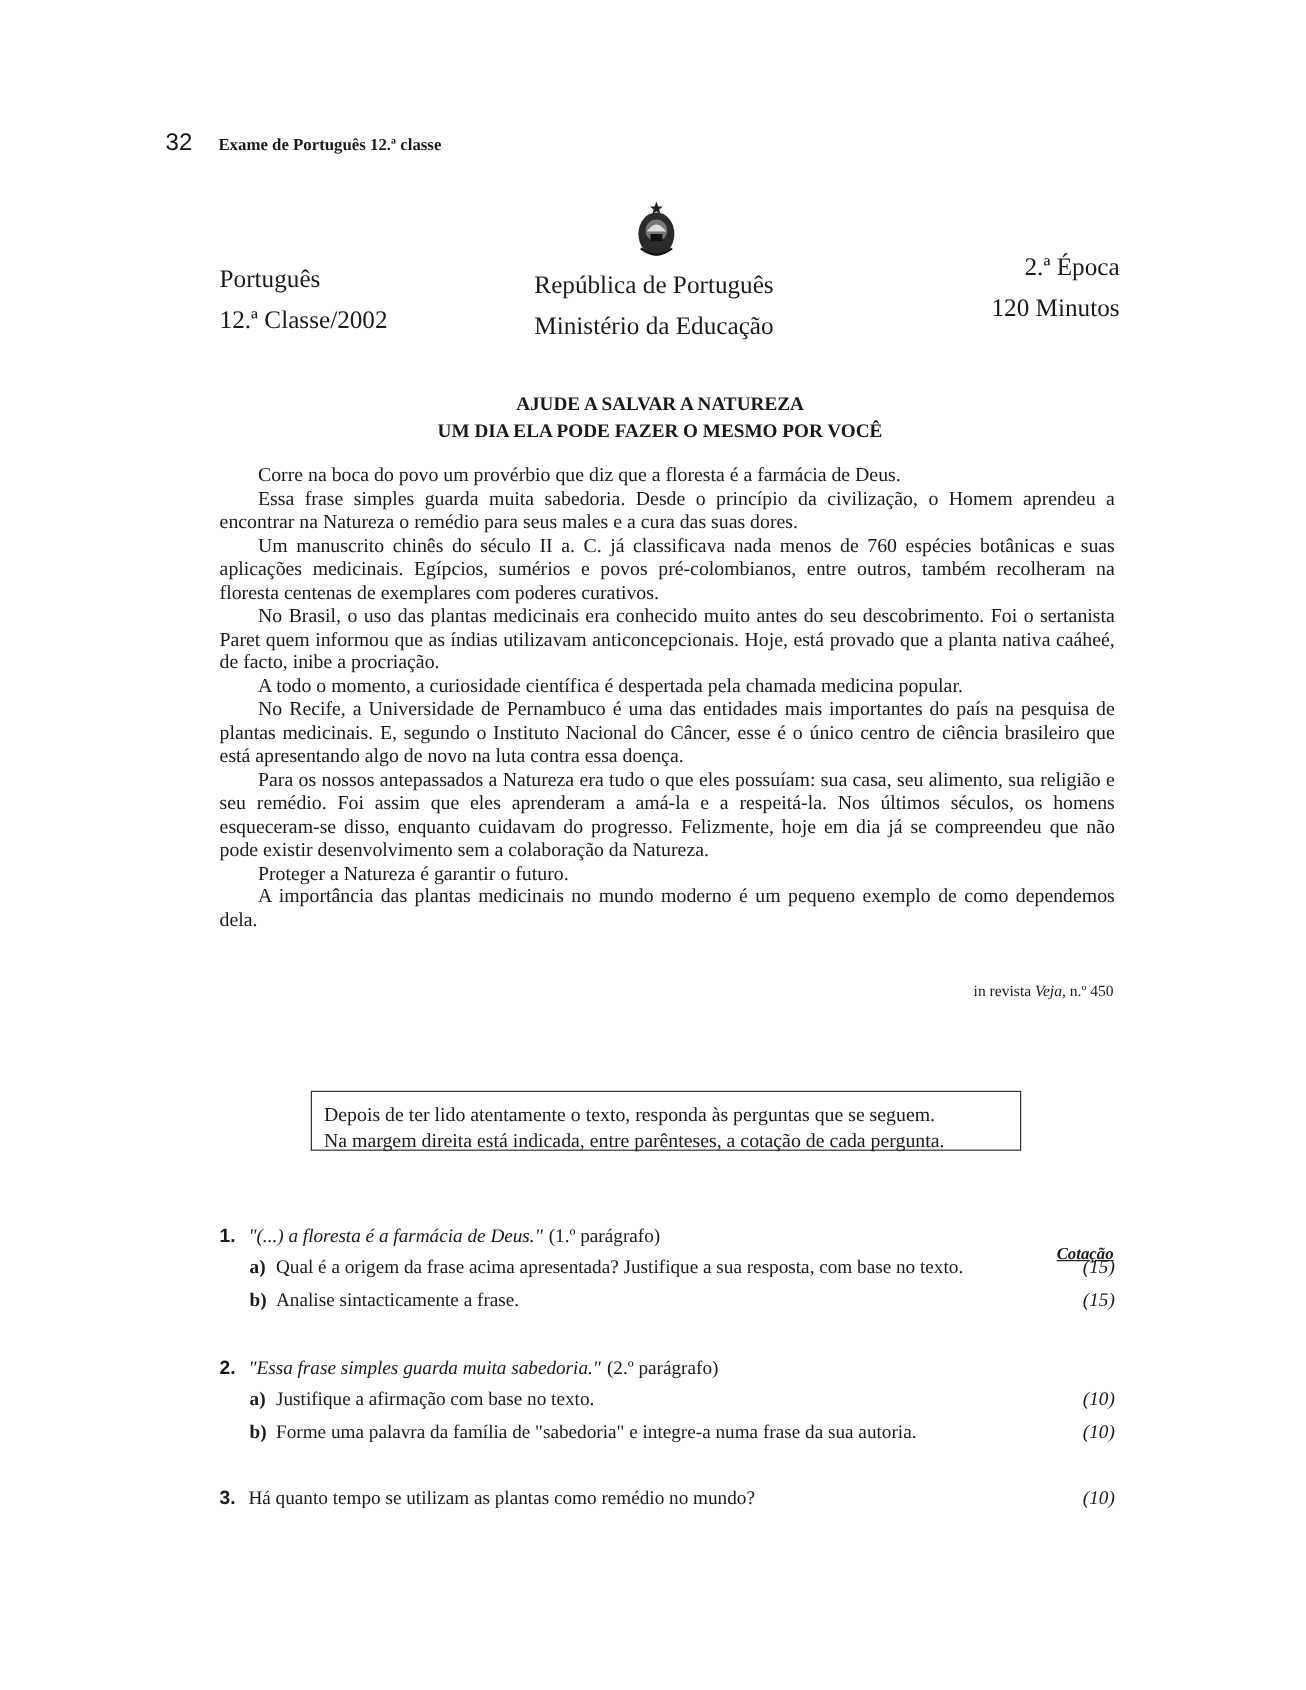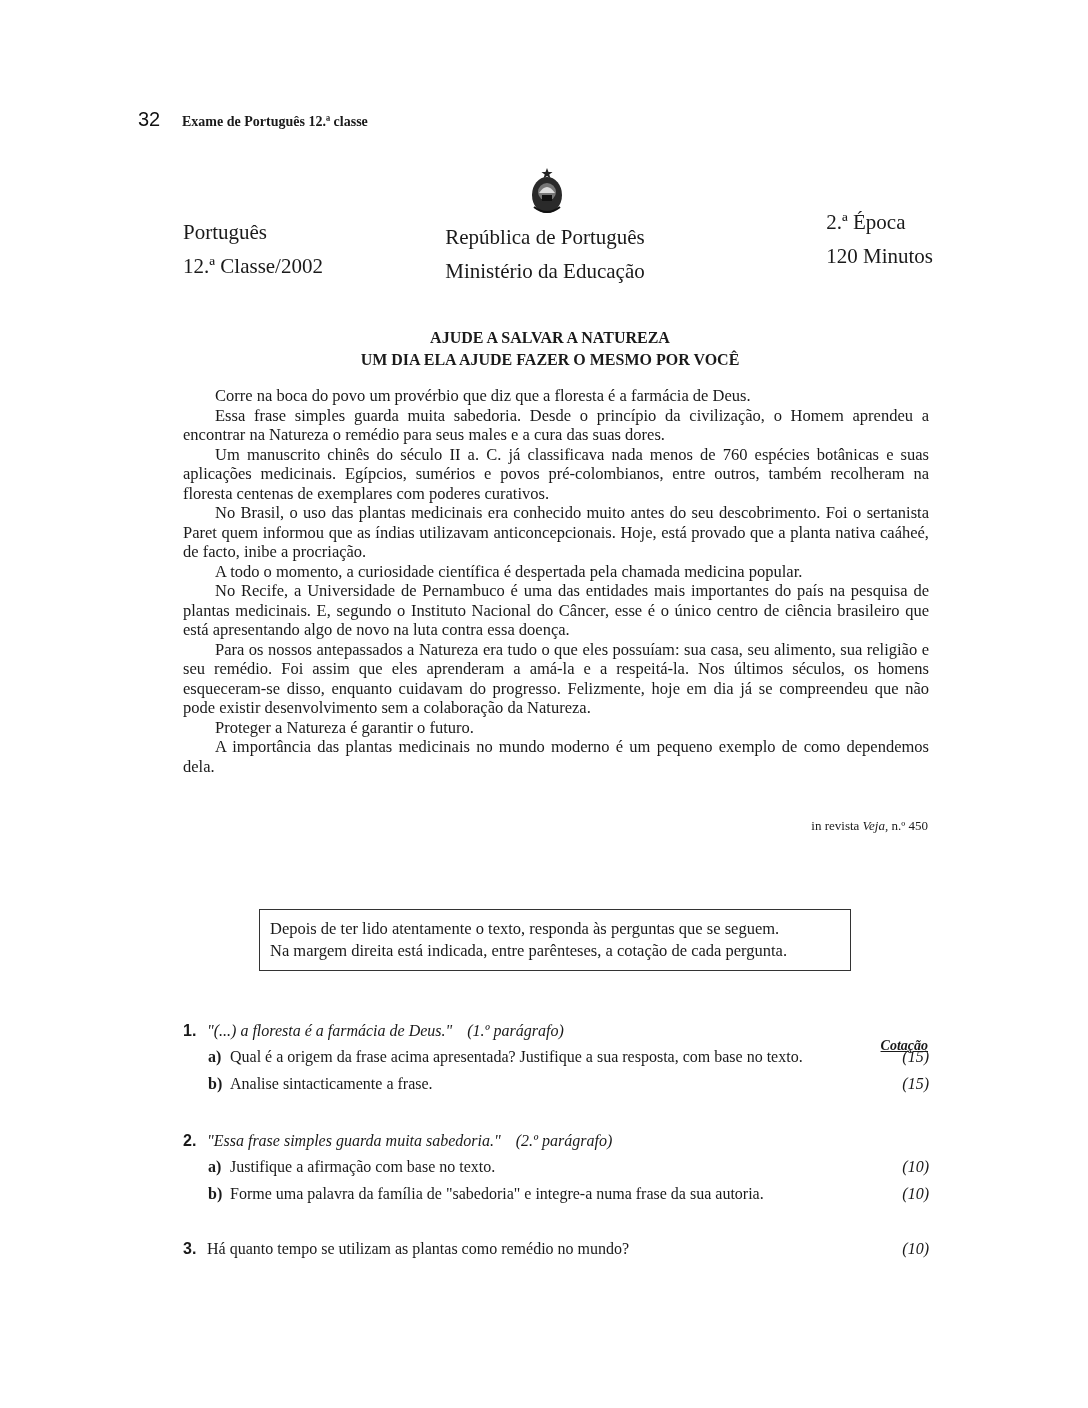--- a/index.html
+++ b/index.html
@@ -6,43 +6,43 @@
   body {
     width: 1088px; height: 1408px; position: relative; overflow: hidden;
     font-family: "Liberation Serif", "DejaVu Serif", serif; color: #1a1a1a;
   }
   .running-header { position: absolute; left: 138px; top: 108px; display: flex; align-items: baseline; }
   .page-num { font-family: "Liberation Sans", sans-serif; font-weight: normal; font-size: 20px; color: #111; width: 44px; }
   .running-title { font-weight: bold; font-size: 14px; }
 
   .hdr-left { position: absolute; left: 183px; top: 215px; font-size: 21px; line-height: 34px; }
   .hdr-center { position: absolute; left: 380px; width: 330px; top: 220px; text-align: center; font-size: 21px; line-height: 34px; }
-  .hdr-right { position: absolute; right: 155px; top: 205px; text-align: left; font-size: 21px; line-height: 34px; }
+  .hdr-right { position: absolute; right: 155px; top: 205px; text-align: right; font-size: 21px; line-height: 34px; }
   .emblem { position: absolute; left: 528px; top: 167px; width: 38px; height: 50px; }
 
   .title-block { position: absolute; left: 300px; width: 500px; top: 327px; text-align: center; font-weight: bold; font-size: 16px; line-height: 22px; }
 
   .article { position: absolute; left: 183px; width: 746px; top: 386px; font-size: 16.5px; line-height: 19.5px; text-align: justify; }
   .article p { margin: 0; text-indent: 32px; }
   .source { position: absolute; right: 160px; top: 818px; font-size: 13px; }
   .source i { font-style: italic; }
 
   .instructions-box {
-    position: absolute; left: 259px; top: 909px; width: 592px; height: 62px;
+    position: absolute; left: 259px; top: 909px; width: 592px; height: 50px;
     border: 1.5px solid #333; padding: 8px 0 0 10px; box-sizing: border-box;
     font-size: 16.5px; line-height: 22px;
   }
 
   .cotacao-head { position: absolute; right: 160px; top: 996px; font-size: 14px; font-style: italic; text-decoration: underline; font-weight: bold; margin-top: 42px; }
 
   .question { position: absolute; left: 183px; width: 746px; font-size: 16px; }
   .q-main { display: flex; align-items: baseline; height: 26px; }
   .q-num { font-weight: bold; font-family: "Liberation Sans", sans-serif; width: 24px; }
   .q-quote { font-style: italic; }
-  .q-ref { margin-left: 15px; font-style: italic; }
+  .q-ref { margin-left: 5px; }
   .sub { display: flex; align-items: baseline; height: 27px; padding-left: 25px; }
   .sub-letter { font-weight: bold; width: 22px; }
   .sub-text { flex: 1; }
   .score { font-style: italic; width: 40px; text-align: right; }
 </style>
 </head>
 <body>
 
 <div class="running-header">
   <span class="page-num">32</span>
@@ -68,21 +68,21 @@
   <div>Ministério da Educação</div>
 </div>
 
 <div class="hdr-right">
   <div>2.ª Época</div>
   <div>120 Minutos</div>
 </div>
 
 <div class="title-block">
   <div>AJUDE A SALVAR A NATUREZA</div>
-  <div>UM DIA ELA AJUDE FAZER O MESMO POR VOCÊ</div>
+  <div>UM DIA ELA PODE FAZER O MESMO POR VOCÊ</div>
 </div>
 
 <div class="article">
   <p>Corre na boca do povo um provérbio que diz que a floresta é a farmácia de Deus.</p>
   <p>Essa frase simples guarda muita sabedoria. Desde o princípio da civilização, o Homem aprendeu a encontrar na Natureza o remédio para seus males e a cura das suas dores.</p>
   <p>Um manuscrito chinês do século II a. C. já classificava nada menos de 760 espécies botânicas e suas aplicações medicinais. Egípcios, sumérios e povos pré-colombianos, entre outros, também recolheram na floresta centenas de exemplares com poderes curativos.</p>
   <p>No Brasil, o uso das plantas medicinais era conhecido muito antes do seu descobrimento. Foi o sertanista Paret quem informou que as índias utilizavam anticoncepcionais. Hoje, está provado que a planta nativa caáheé, de facto, inibe a procriação.</p>
   <p>A todo o momento, a curiosidade científica é despertada pela chamada medicina popular.</p>
   <p>No Recife, a Universidade de Pernambuco é uma das entidades mais importantes do país na pesquisa de plantas medicinais. E, segundo o Instituto Nacional do Câncer, esse é o único centro de ciência brasileiro que está apresentando algo de novo na luta contra essa doença.</p>
   <p>Para os nossos antepassados a Natureza era tudo o que eles possuíam: sua casa, seu alimento, sua religião e seu remédio. Foi assim que eles aprenderam a amá-la e a respeitá-la. Nos últimos séculos, os homens esqueceram-se disso, enquanto cuidavam do progresso. Felizmente, hoje em dia já se compreendeu que não pode existir desenvolvimento sem a colaboração da Natureza.</p>

